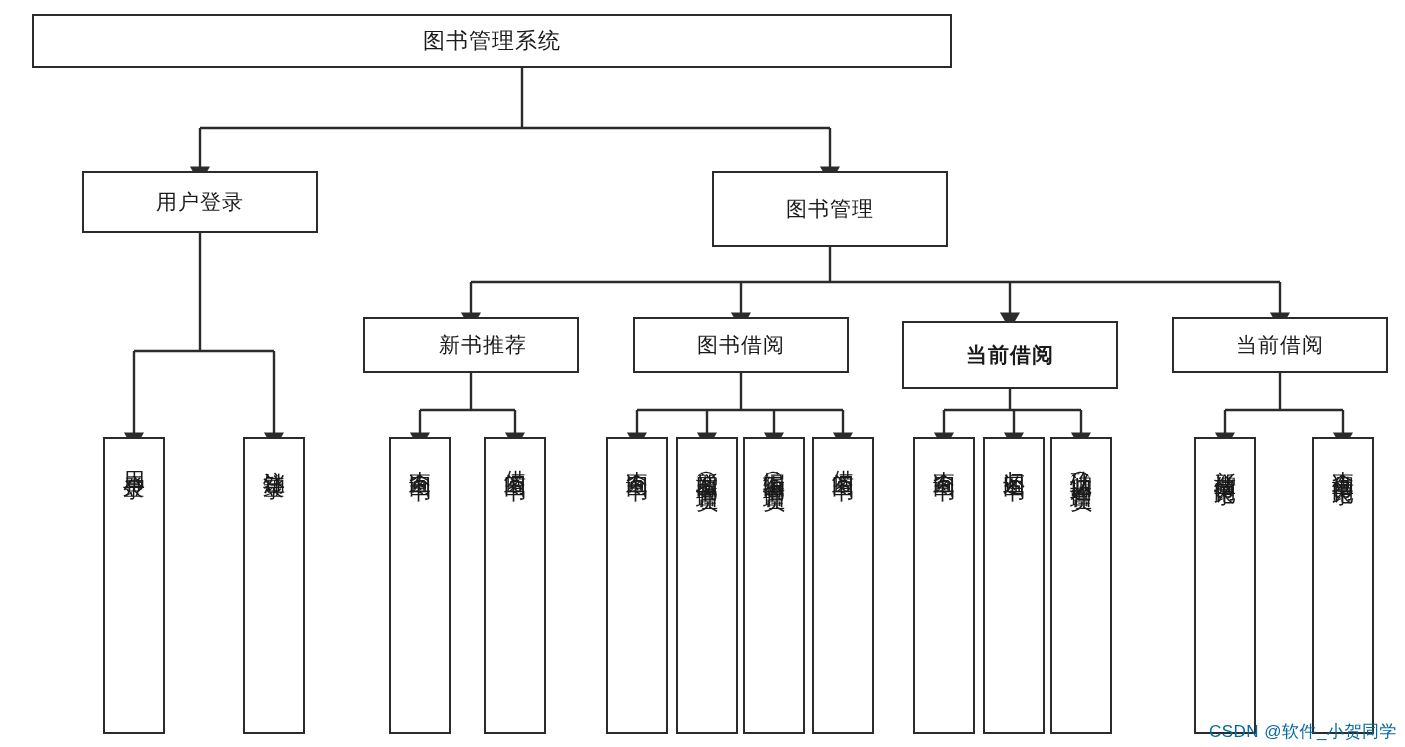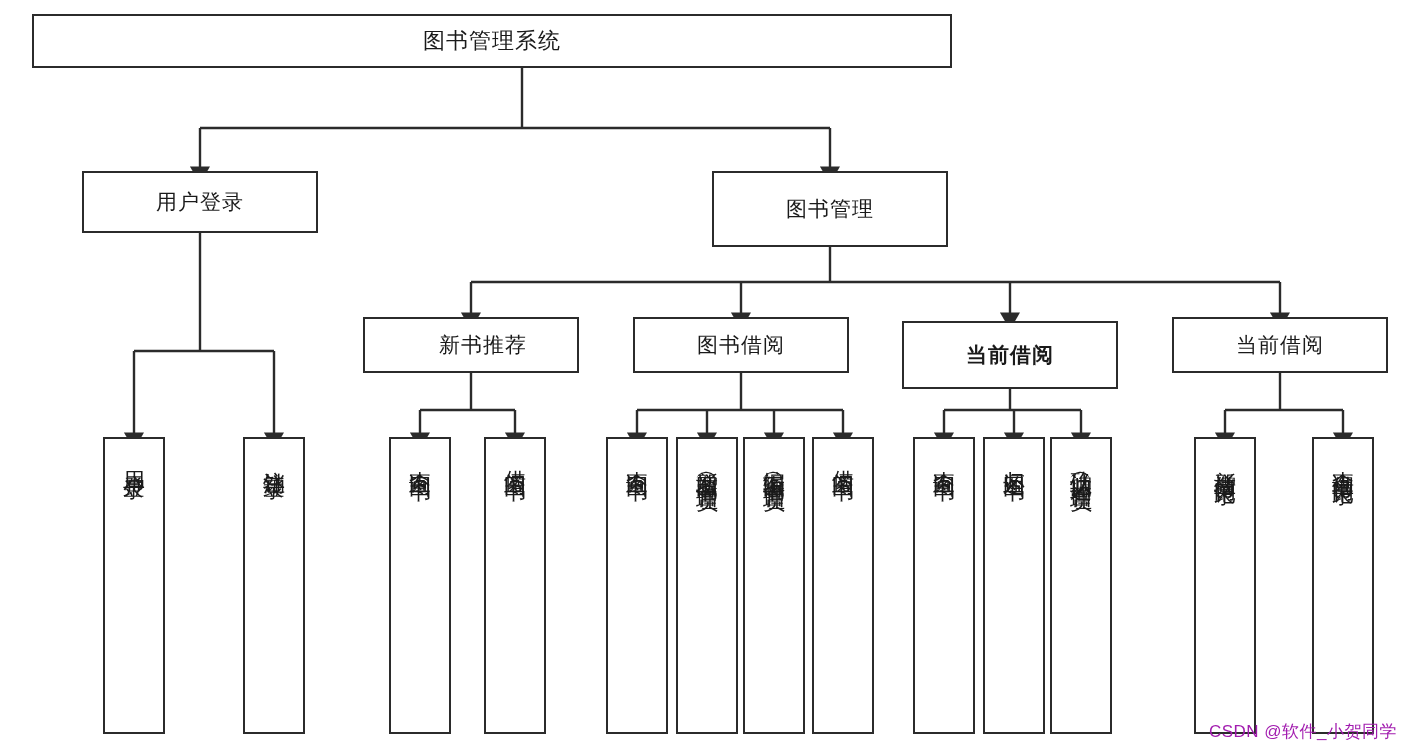--- a/index.html
+++ b/index.html
@@ -61,21 +61,21 @@
     font-size: 22px;
     line-height: 1.0;
     letter-spacing: 3px;
     white-space: normal;
   }
   #watermark {
     position: absolute;
     right: 8px;
     bottom: 4px;
     font-size: 17px;
-    color: #a21caf;
+    color: #0369a1;
     letter-spacing: 0.5px;
     z-index: 5;
     white-space: nowrap;
   }
 </style>
 </head>
 <body>
 
 <div id="diagram-root">
 

